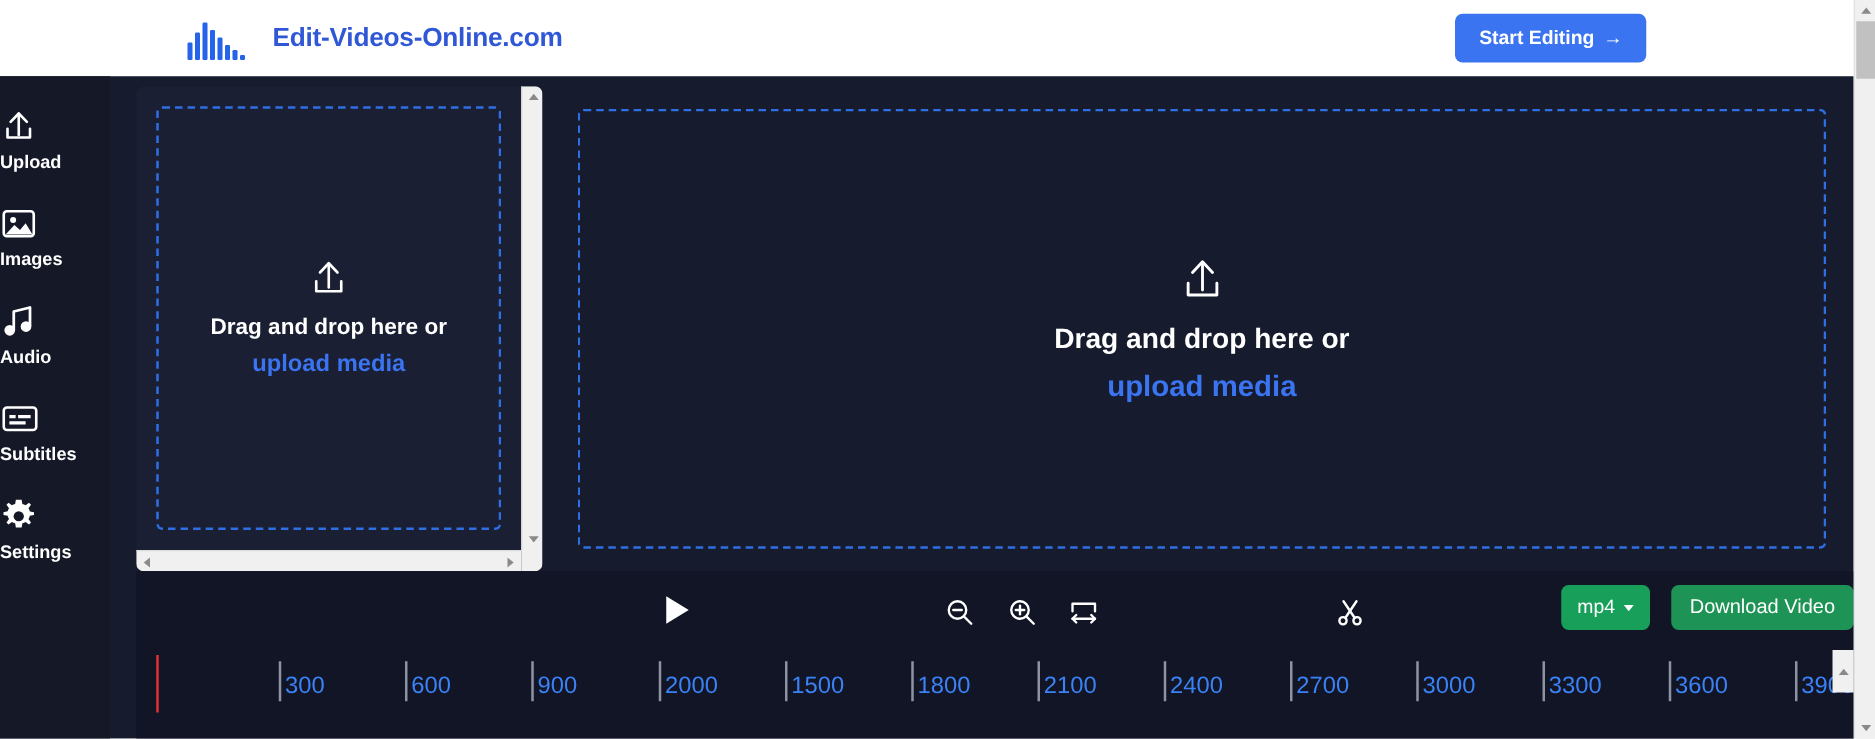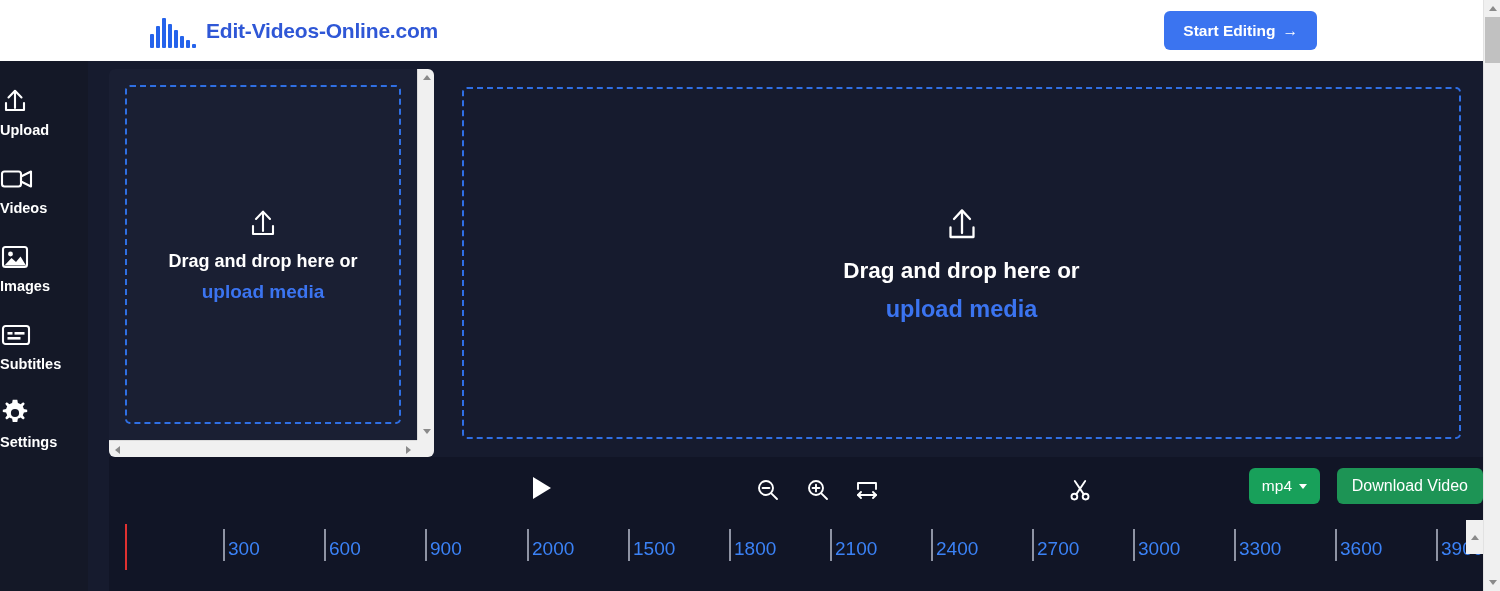--- a/index.html
+++ b/index.html
@@ -58,21 +58,21 @@
     top: 0; left: 0;
     width: 1483px;
     height: 61px;
     background: #ffffff;
     display: flex;
     align-items: center;
   }
   #brand {
     display: flex;
     align-items: center;
-    gap: 10px;
+    gap: 22px;
     margin-left: 150px;
   }
   .logo-bars {
     display: flex;
     align-items: flex-end;
     height: 34px;
     gap: 2px;
   }
   .logo-bars i {
     display: block;
@@ -358,41 +358,42 @@
         <span class="ic">
           <svg width="30" height="28" viewBox="0 0 30 28" fill="none" stroke="#fff" stroke-width="2.1" stroke-linecap="round" stroke-linejoin="round">
             <path d="M15 21 V4"></path>
               <path d="M8.5 10.5 L15 3.8 L21.5 10.5"></path>
             <path d="M6 16 V23 H24 V16"></path>
           </svg>
         </span>
         <span class="lbl">Upload</span>
       </div>
 
-      <div class="side-item">
-        <span class="ic">
-          <svg width="34" height="24" viewBox="0 0 34 24" fill="none" stroke="#fff" stroke-width="2.1" stroke-linejoin="round">
-            <rect x="2" y="4.5" width="19" height="15" rx="2.5"></rect>
-            <path d="M21 9.5 L31 4.5 V19.5 L21 14.5 Z"></path>
-          </svg>
-        </span>
-        <span class="lbl">Videos</span>
-      </div>
 
       <div class="side-item">
         <span class="ic">
           <svg width="30" height="28" viewBox="0 0 30 28" fill="none" stroke="#fff" stroke-width="2.1" stroke-linejoin="round">
             <rect x="3" y="4" width="24" height="20" rx="2.5"></rect>
             <circle cx="10.5" cy="11" r="2.4" fill="#fff" stroke="none"></circle>
             <path d="M4.5 22.5 L11.5 15 L16 19 L20.5 13.5 L26 22.5 Z" fill="#fff" stroke="none"></path>
           </svg>
         </span>
         <span class="lbl">Images</span>
       </div>
 
+      <div class="side-item">
+        <span class="ic">
+          <svg width="30" height="28" viewBox="0 0 30 28" fill="none" stroke="#fff" stroke-width="2.2" stroke-linejoin="round">
+            <path d="M11 21 V6.2 L24 3 V18"></path>
+            <circle cx="7.8" cy="21.2" r="3.2" fill="#fff" stroke="#fff"></circle>
+            <circle cx="20.8" cy="18.2" r="3.2" fill="#fff" stroke="#fff"></circle>
+          </svg>
+        </span>
+        <span class="lbl">Audio</span>
+      </div>
 
 
       <div class="side-item">
         <span class="ic">
           <svg width="32" height="26" viewBox="0 0 32 26" fill="none" stroke="#fff" stroke-width="2.1" stroke-linejoin="round">
             <rect x="3" y="4" width="26" height="18" rx="2.6"></rect>
             <rect x="7.5" y="10" width="5" height="2.6" fill="#fff" stroke="none"></rect>
             <rect x="14.5" y="10" width="10" height="2.6" fill="#fff" stroke="none"></rect>
             <rect x="7.5" y="15" width="13" height="2.6" fill="#fff" stroke="none"></rect>
           </svg>

